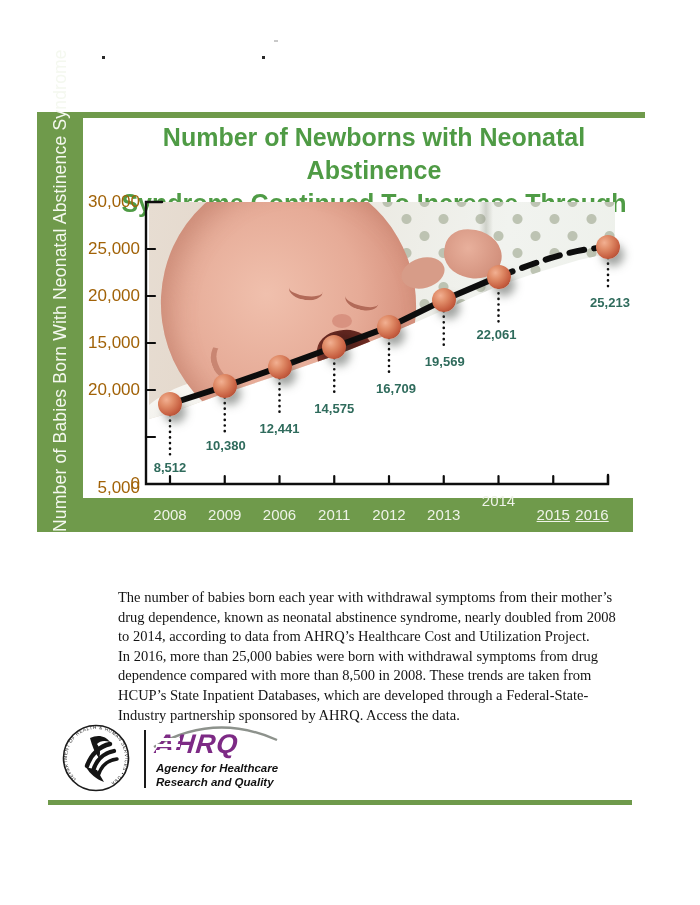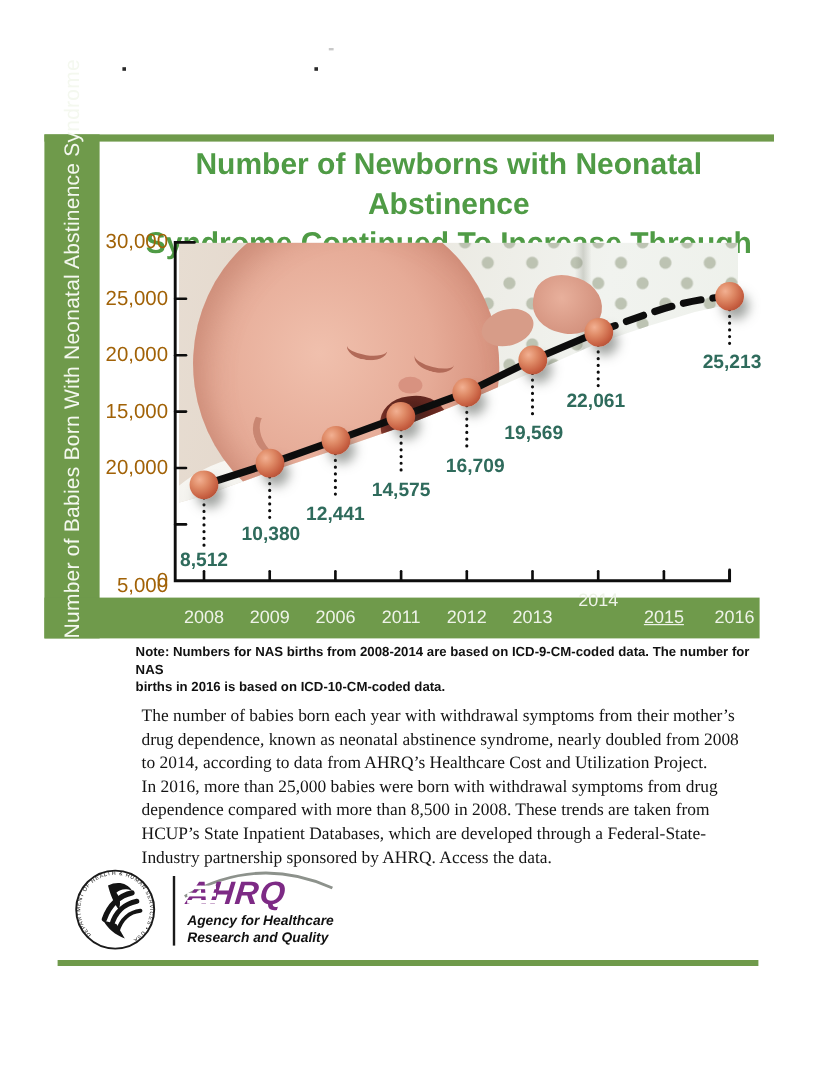--- a/index.html
+++ b/index.html
@@ -53,21 +53,21 @@
   .arm{position:absolute;left:252px;top:56px;width:44px;height:30px;border-radius:50%;
     background:#d79c88;transform:rotate(-16deg);}
 
   #chart-svg{position:absolute;left:0;top:0;pointer-events:none;}
 
   .ytick{position:absolute;width:84px;text-align:right;font-size:17px;color:#a16207;line-height:18px;}
   .year{position:absolute;width:64px;text-align:center;font-size:15px;color:#eef3e8;line-height:18px;}
   .ball{position:absolute;width:24px;height:24px;border-radius:50%;
     background:radial-gradient(circle at 35% 32%,#f2b092 0%,#e08c68 30%,#c75f41 65%,#a34730 90%,#93402c 100%);
     box-shadow:5px 8px 9px -1px rgba(70,75,70,.5);}
-  .vlabel{position:absolute;width:84px;text-align:center;font-weight:bold;font-size:16px;
+  .vlabel{position:absolute;width:84px;text-align:center;font-weight:bold;font-size:13px;
     color:#2f6b5c;line-height:16px;}
 
   .note{position:absolute;left:113px;top:537px;width:520px;font-weight:bold;font-size:11px;
     line-height:14.5px;color:#111;white-space:pre-line;}
   .para{position:absolute;left:118px;top:588px;width:570px;font-family:"Liberation Serif",serif;
     font-size:14.5px;line-height:19.6px;color:#141414;white-space:pre-line;}
 
   .hhs{position:absolute;left:60px;top:722px;}
   .divider{position:absolute;left:144px;top:730px;width:2px;height:58px;background:#1a1a1a;}
   .ahrq-arc{position:absolute;left:150px;top:720px;}
@@ -148,41 +148,39 @@
       <div class="ytick" style="left: 56px; top: 240px;">25,000</div>
       <div class="ytick" style="left: 56px; top: 193px;">30,000</div>
       <div class="year" style="left: 138px; top: 506px;">2008</div>
       <div class="year" style="left: 192.75px; top: 506px;">2009</div>
       <div class="year" style="left: 247.5px; top: 506px;">2006</div>
       <div class="year" style="left: 302.25px; top: 506px;">2011</div>
       <div class="year" style="left: 357px; top: 506px;">2012</div>
       <div class="year" style="left: 411.75px; top: 506px;">2013</div>
       <div class="year" style="left: 466.5px; top: 492px;">2014</div>
       <div class="year" style="left: 521.25px; top: 506px; text-decoration: underline;">2015</div>
-      <div class="year" style="left: 580px; top: 506px;">2016</div>
+      <div class="year" style="left: 560px; top: 506px; text-decoration: underline;">2016</div>
       <div class="ball" style="left: 158px; top: 391.987px;"></div>
       <div class="vlabel" style="left: 128px; top: 459.987px;">8,512</div>
       <div class="ball" style="left: 212.75px; top: 374.428px;"></div>
       <div class="vlabel" style="left: 183.75px; top: 438.428px;">10,380</div>
       <div class="ball" style="left: 267.5px; top: 355.055px;"></div>
       <div class="vlabel" style="left: 237.5px; top: 421.055px;">12,441</div>
       <div class="ball" style="left: 322.25px; top: 334.995px;"></div>
       <div class="vlabel" style="left: 292.25px; top: 400.995px;">14,575</div>
       <div class="ball" style="left: 377px; top: 314.935px;"></div>
       <div class="vlabel" style="left: 354px; top: 380.935px;">16,709</div>
       <div class="ball" style="left: 431.75px; top: 288.051px;"></div>
       <div class="vlabel" style="left: 402.75px; top: 354.051px;">19,569</div>
       <div class="ball" style="left: 486.5px; top: 264.627px;"></div>
       <div class="vlabel" style="left: 454.5px; top: 326.627px;">22,061</div>
       <div class="ball" style="left: 596px; top: 234.998px;"></div>
       <div class="vlabel" style="left: 568px; top: 294.998px;">25,213</div>
     </div>
 
-  <div class="note">Note: Numbers for NAS births from 2008-2014 are based on ICD-9-CM-coded data. The number for NAS
-births in 2016 is based on ICD-10-CM-coded data.</div>
   <div class="para">The number of babies born each year with withdrawal symptoms from their mother’s
 drug dependence, known as neonatal abstinence syndrome, nearly doubled from 2008
 to 2014, according to data from AHRQ’s Healthcare Cost and Utilization Project.
 In 2016, more than 25,000 babies were born with withdrawal symptoms from drug
 dependence compared with more than 8,500 in 2008. These trends are taken from
 HCUP’s State Inpatient Databases, which are developed through a Federal-State-
 Industry partnership sponsored by AHRQ. Access the data.</div>
 
   <svg class="hhs" width="72" height="72" viewBox="0 0 72 72">
     <circle cx="36" cy="36" r="32.5" fill="#ffffff" stroke="#1b1b1b" stroke-width="1.6"></circle>

